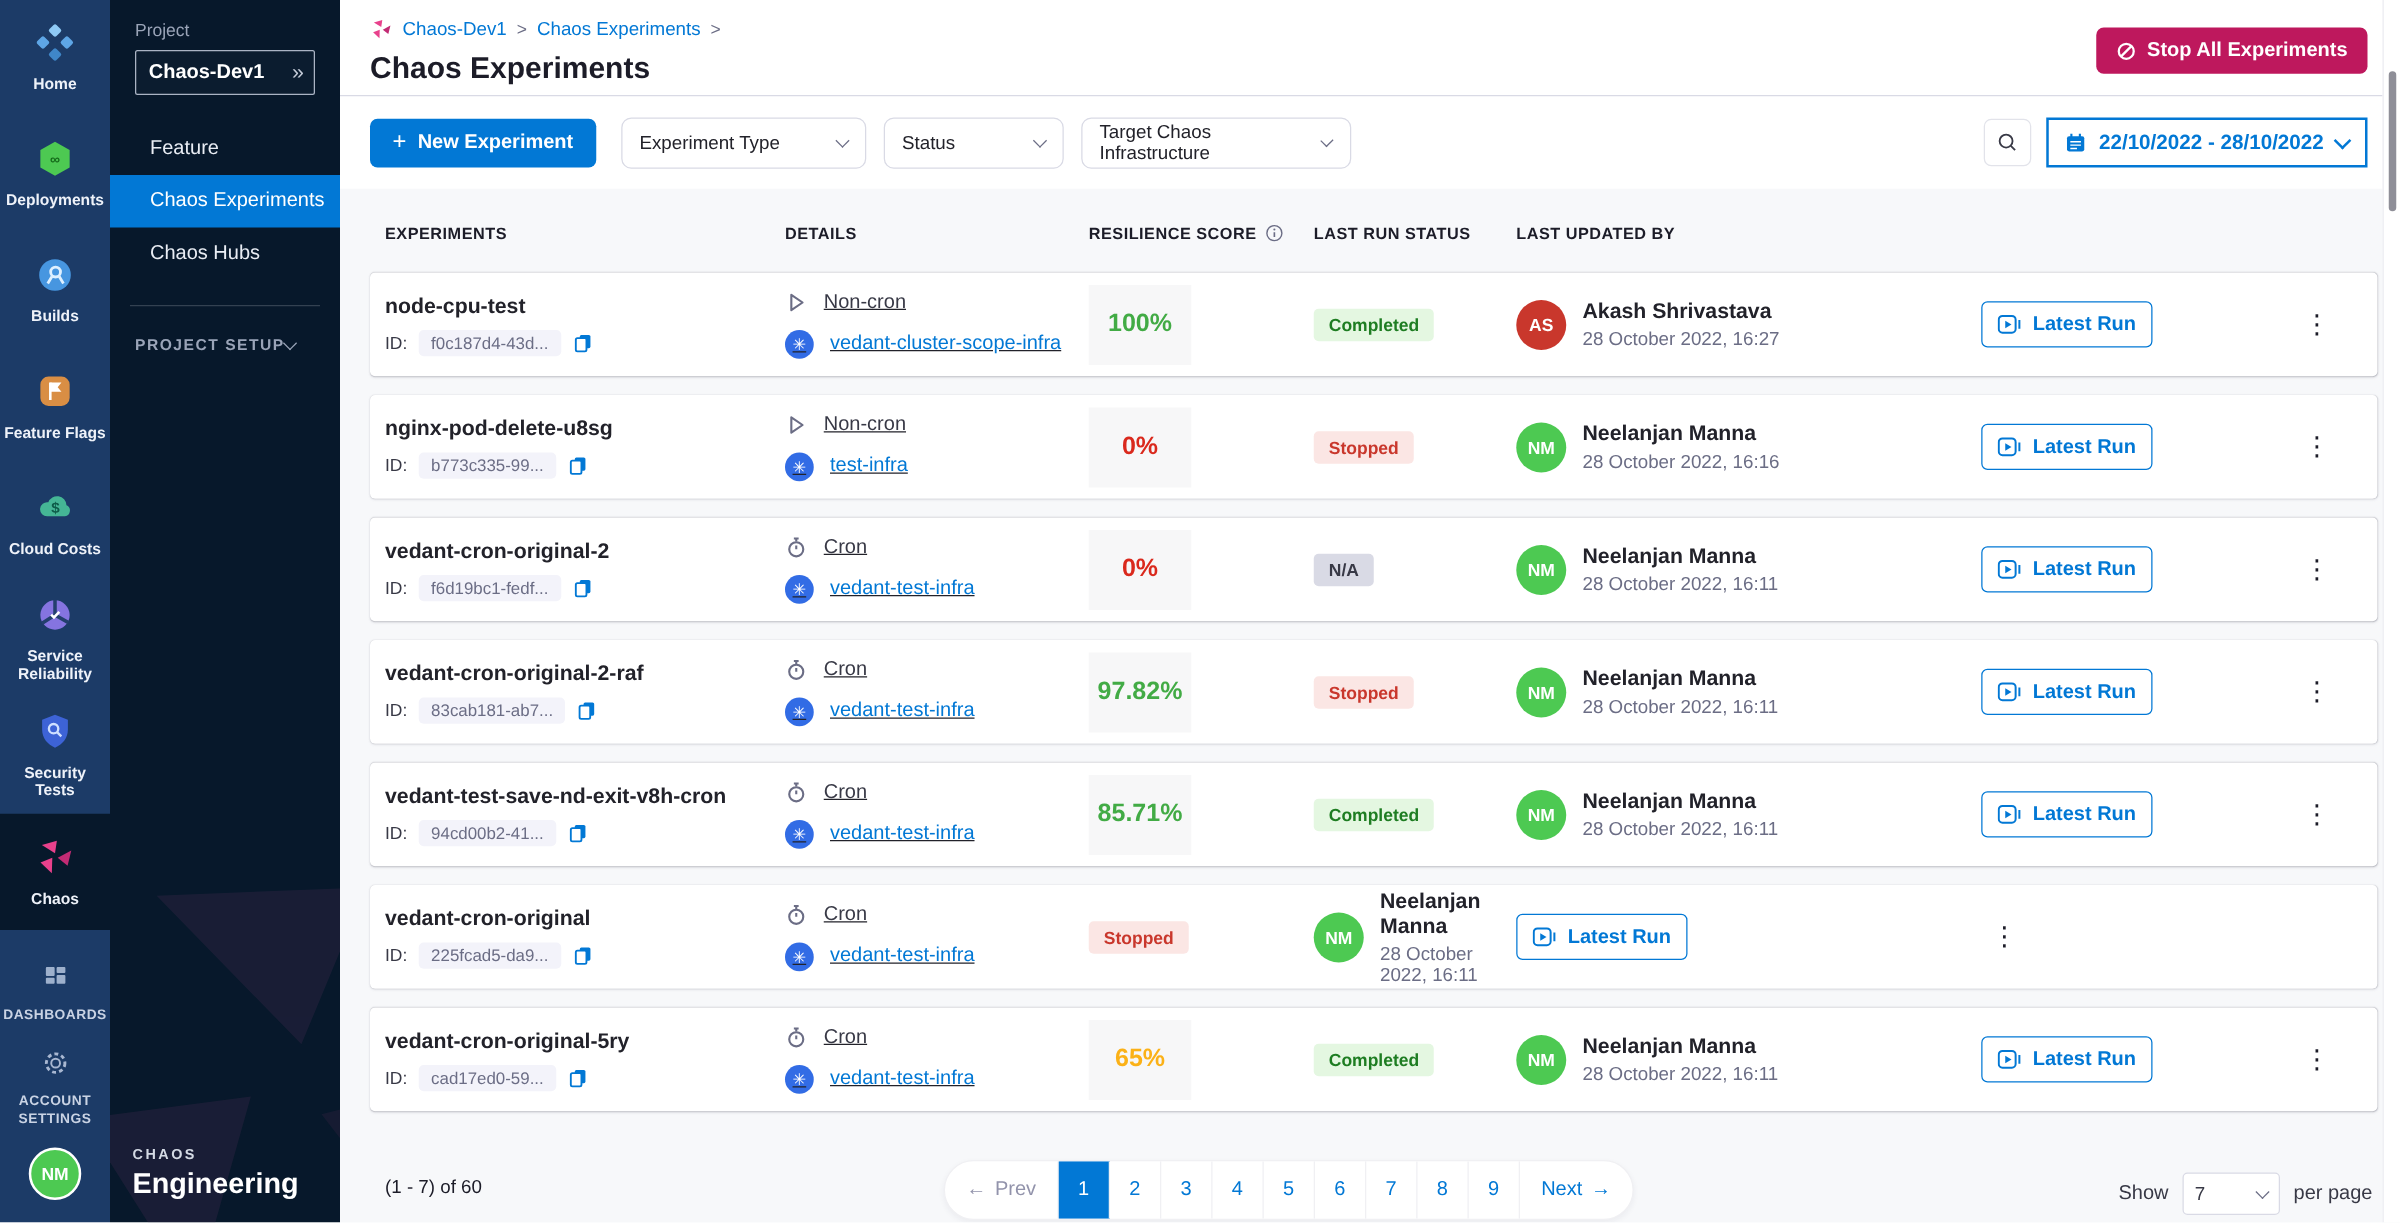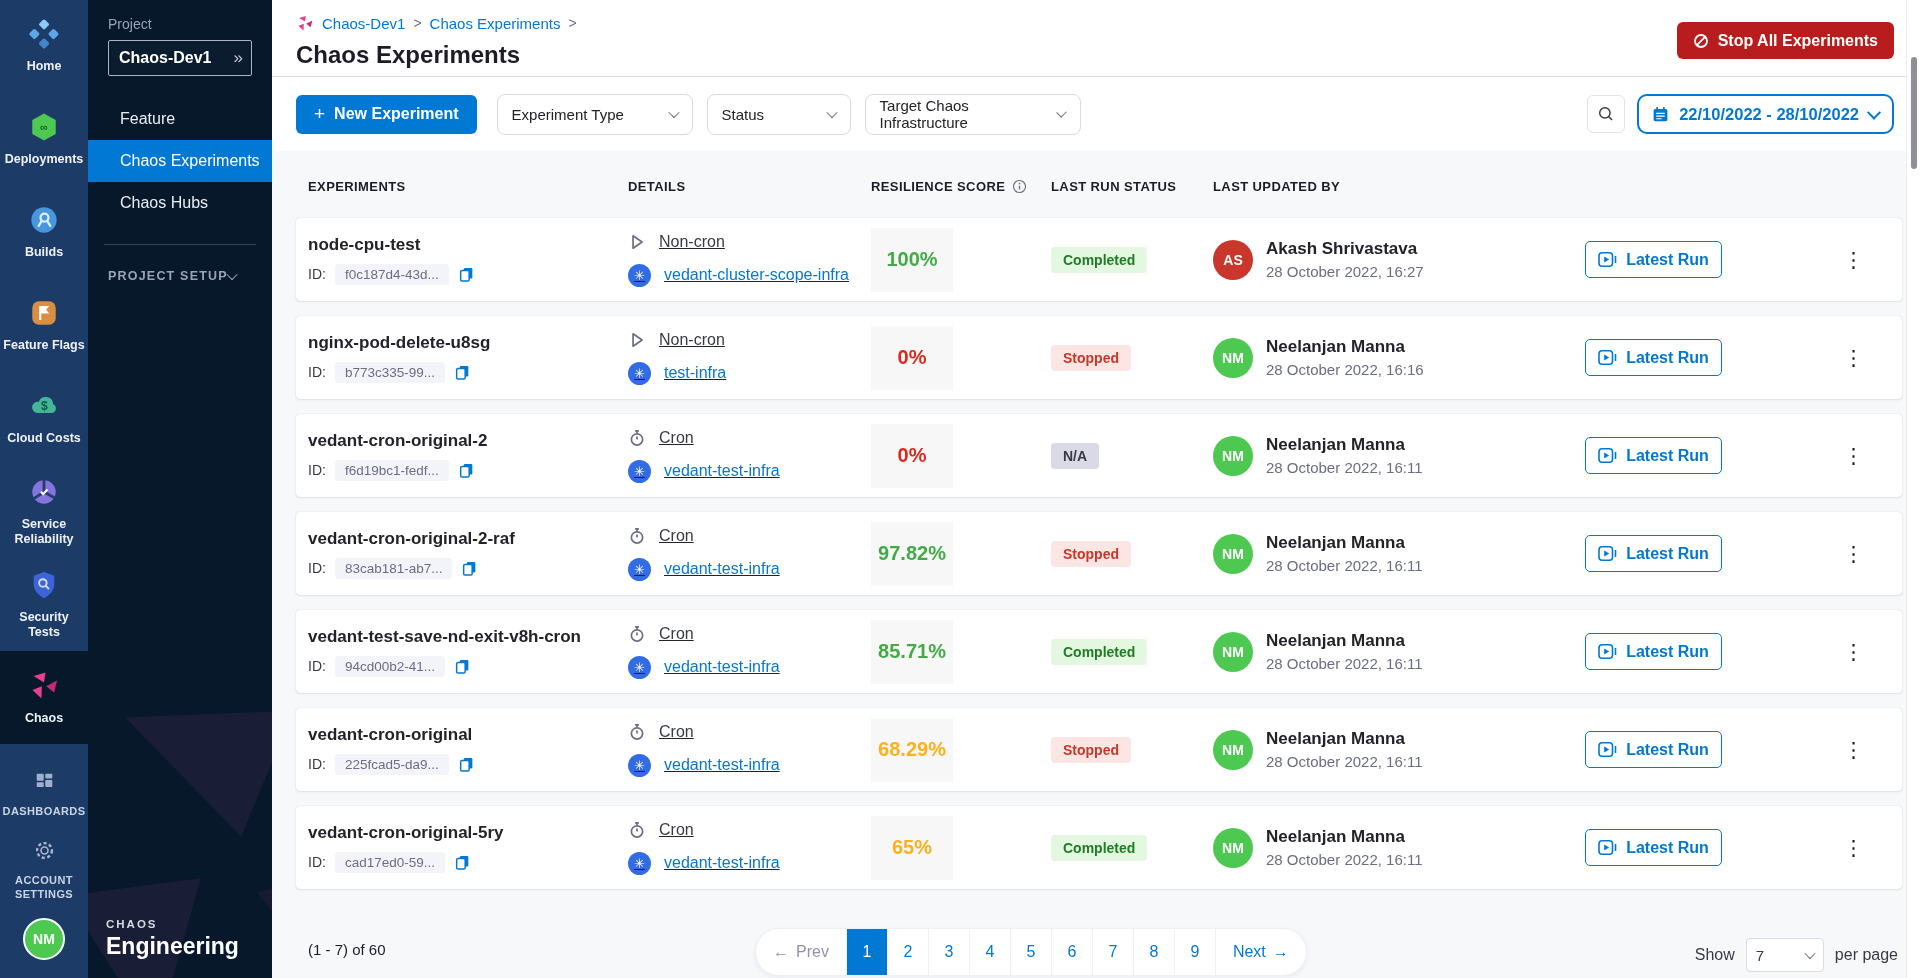--- a/index.html
+++ b/index.html
@@ -31,31 +31,31 @@
   .brand-lg{color:#fff;font-size:23px;font-weight:700;margin-top:3px;}
   .watermark{position:absolute;left:-70px;bottom:-110px;opacity:.28;z-index:1;pointer-events:none;}
 
   
   .content{flex:1;display:flex;flex-direction:column;background:#fff;position:relative;min-width:0;}
   .page-head{height:76px;border-bottom:1px solid #d9dae5;position:relative;flex-shrink:0;}
   .crumbs{display:flex;align-items:center;gap:8px;margin:14px 0 0 24px;font-size:15px;}
   .crumb{color:#0278d5;cursor:pointer;}
   .crumb-sep{color:#6b6d85;font-size:14px;}
   .page-title{font-size:24px;font-weight:700;color:#1c1c28;margin:9px 0 0 24px;}
-  .stopall{position:absolute;top:22px;right:26px;height:37px;background:#b91c1c;border:none;border-radius:6px;color:#fff;font-size:16px;font-weight:700;font-family:inherit;display:flex;align-items:center;gap:9px;padding:0 16px;cursor:pointer;}
+  .stopall{position:absolute;top:22px;right:26px;height:37px;background:#be185d;border:none;border-radius:6px;color:#fff;font-size:16px;font-weight:700;font-family:inherit;display:flex;align-items:center;gap:9px;padding:0 16px;cursor:pointer;}
 
   .toolbar{height:74px;display:flex;align-items:center;padding:0 26px 0 24px;background:#fff;flex-shrink:0;}
   .newexp{height:39px;background:#0278d5;border:none;border-radius:6px;color:#fff;font-size:16px;font-weight:700;font-family:inherit;display:flex;align-items:center;gap:9px;padding:0 18px;cursor:pointer;}
   .newexp .plus{font-size:19px;font-weight:400;}
   .filters{display:flex;gap:14px;margin-left:20px;}
   .fsel{height:39px;border:1px solid #d9dae5;border-radius:8px;background:#fff;display:flex;align-items:center;justify-content:space-between;gap:14px;padding:0 14px;font-size:15px;color:#22222a;cursor:pointer;}
   .f1{width:166px;}.f2{width:114px;text-align:right;}.f3{width:186px;}
   .tb-spacer{flex:1;}
   .searchbtn{width:38px;height:38px;border:1px solid #e2e3ea;border-radius:6px;background:#fff;display:flex;align-items:center;justify-content:center;cursor:pointer;margin-right:12px;}
-  .datebtn{height:40px;border:2px solid #0278d5;border-radius:10px;background:#fff;display:flex;align-items:center;gap:10px;padding:0 13px;color:#0278d5;font-size:16.5px;font-weight:700;cursor:pointer;}
+  .datebtn{height:40px;border:2px solid #0278d5;border-radius:0;background:#fff;display:flex;align-items:center;gap:10px;padding:0 13px;color:#0278d5;font-size:16.5px;font-weight:700;cursor:pointer;}
 
   .table-area{flex:1;background:#f7f8fa;padding:28px 18px 0 24px;overflow:hidden;}
   .tgrid{display:grid;grid-template-columns:320px 243px 180px 162px 372px 250px 1fr;align-items:center;padding:0 12px;}
   .thead{margin-bottom:24px;color:#1c1c28;font-size:13px;font-weight:700;letter-spacing:.4px;}
   .th{display:flex;align-items:center;gap:7px;}
   .card{background:#fff;height:83px;border-radius:4px;margin-bottom:15px;box-shadow:0 0 1px rgba(40,41,61,.25),0 1px 2px rgba(96,97,112,.12);}
   .cexp{display:flex;flex-direction:column;gap:9px;}
   .exp-name{font-size:17px;font-weight:700;color:#22222a;cursor:pointer;}
   .exp-id{display:flex;align-items:center;gap:9px;font-size:14px;color:#383946;}
   .pill{background:#f3f3fa;color:#6b6d85;padding:3px 10px;border-radius:4px;font-size:13.5px;}
@@ -604,23 +604,20 @@
                   <path d="M8 9.3V6.6M6.3 1.6h3.4M8 1.6v2.2" stroke="#6b6d85" stroke-width="1.5" fill="none"></path>
                 </svg>
               </span>
               <span>Cron</span>
             </div>
           <div class="det-line">
               <span class="k8s"></span>
               <span class="infra">vedant-test-infra</span>
             </div>
           </div>
-        <div>
-            <div class="score-box" style="color: rgb(251, 177, 23);">68.29%</div>
-          </div>
         <div><span class="badge" style="color: rgb(201, 55, 44); background: rgb(251, 230, 228);">Stopped</span></div>
         <div class="cupd">
             <span class="avatar" style="background: rgb(77, 201, 82);">NM</span>
             <span class="uinfo">
               <span class="uname">Neelanjan Manna</span>
               <span class="udate">28 October 2022, 16:11</span>
             </span>
           </div>
         <div>
             <button class="runbtn">

